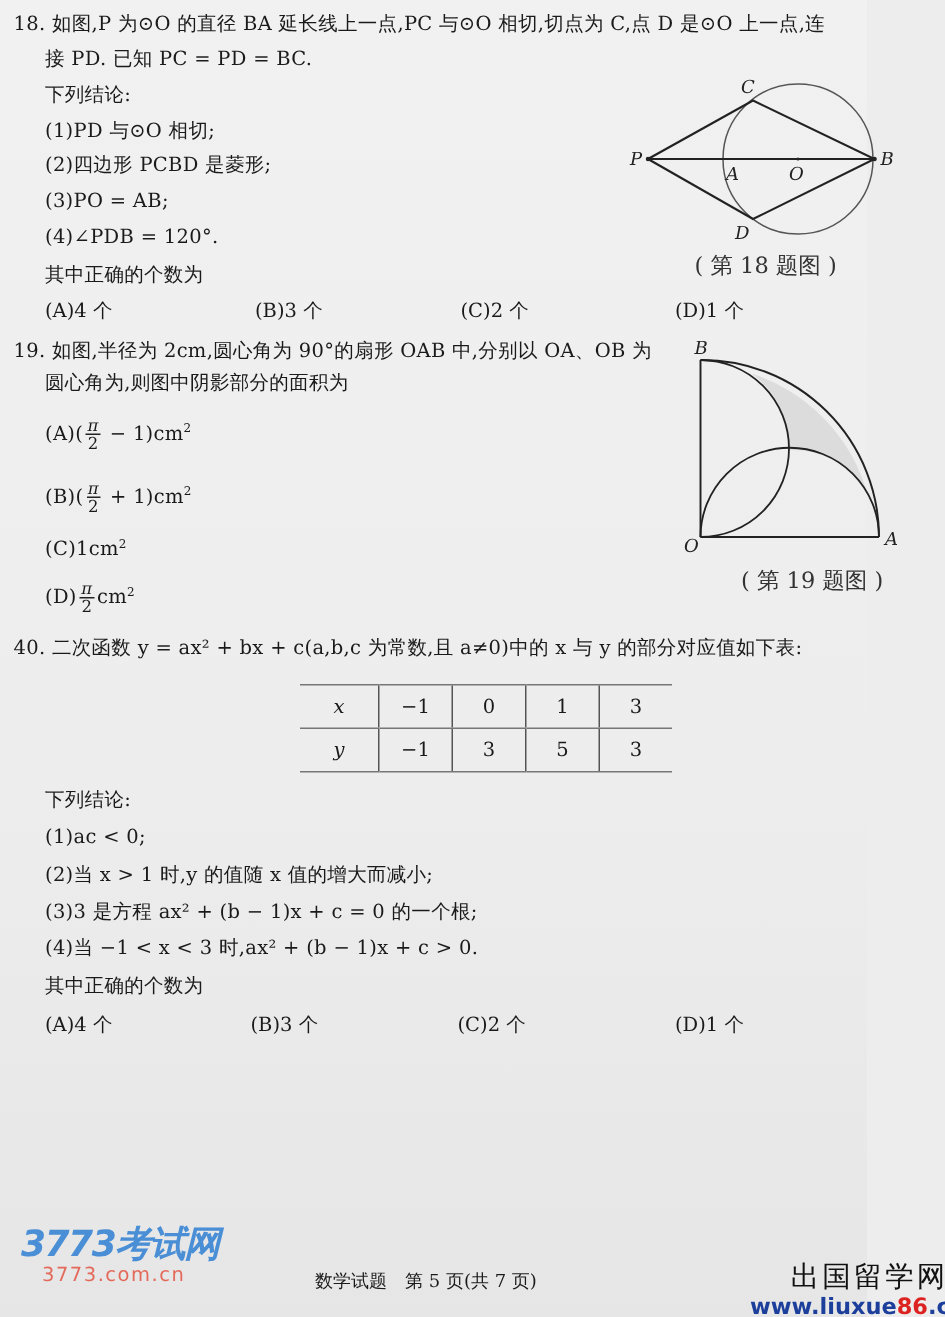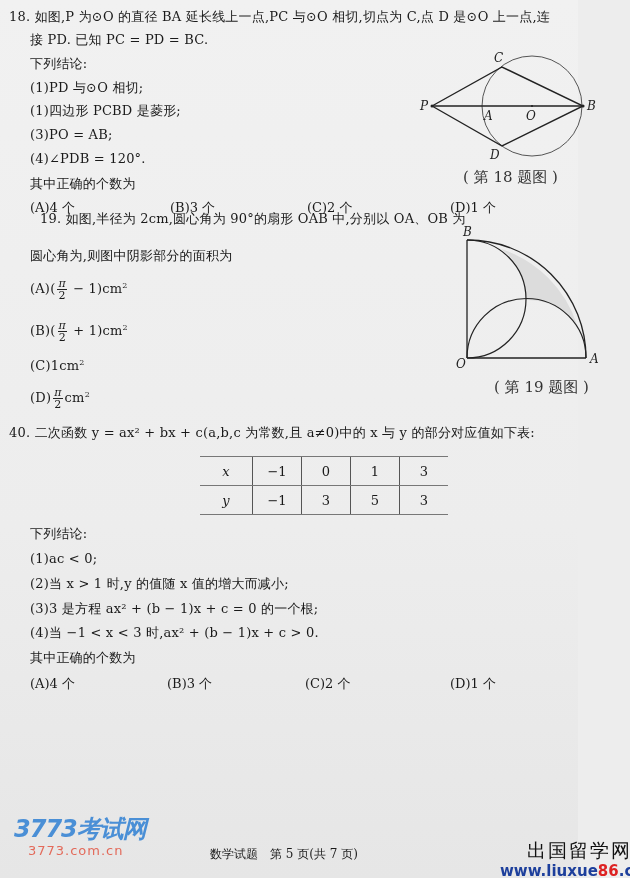--- a/index.html
+++ b/index.html
@@ -60,21 +60,21 @@
 
 <div class="page">
 
   <div class="line" style="left:9px;top:9px;">
     <span class="qnum">18.</span>
     <span>如图,P 为⊙O 的直径 BA 延长线上一点,PC 与⊙O 相切,切点为 C,点 D 是⊙O 上一点,连</span>
   </div>
   <div class="line" style="left:30px;top:32px;">接 PD. 已知 PC = PD = BC.</div>
   <div class="line" style="left:30px;top:56px;">下列结论:</div>
   <div class="line" style="left:30px;top:80px;">(1)PD 与⊙O 相切;</div>
-  <div class="line" style="left:30px;top:103px;">(1)四边形 PCBD 是菱形;</div>
+  <div class="line" style="left:30px;top:103px;">(2)四边形 PCBD 是菱形;</div>
   <div class="line" style="left:30px;top:127px;">(3)PO = AB;</div>
   <div class="line" style="left:30px;top:151px;">(4)∠PDB = 120°.</div>
   <div class="line" style="left:30px;top:176px;">其中正确的个数为</div>
   <div class="opts" style="left:30px;top:200px;">
     <span class="opt" style="left:0;">(A)4 个</span>
     <span class="opt" style="left:140px;">(B)3 个</span>
     <span class="opt" style="left:277px;">(C)2 个</span>
     <span class="opt" style="left:420px;">(D)1 个</span>
   </div>
 
@@ -87,21 +87,21 @@
     <circle cx="122" cy="61" r="1" fill="#222"></circle>
     <text x="10" y="65">P</text>
     <text x="74" y="75">A</text>
     <text x="116" y="75">O</text>
     <text x="177" y="65">B</text>
     <text x="84" y="17">C</text>
     <text x="80" y="114">D</text>
   </svg>
   <div class="caption" style="left:463px;top:168px;">( 第 18 题图 )</div>
 
-  <div class="line" style="left:9px;top:211px;margin-left:31px;">
+  <div class="line" style="left:9px;top:227px;">
     <span class="qnum">19.</span>
     <span>如图,半径为 2cm,圆心角为 90°的扇形 OAB 中,分别以 OA、OB 为</span>
   </div>
   <div class="line" style="left:30px;top:248px;">圆心角为,则图中阴影部分的面积为</div>
 
   <div class="line" style="left:30px;top:278px;">
     <span>(A)(</span><span class="frac"><span class="num">π</span><span class="den">2</span></span><span> − 1)cm</span><sup>2</sup>
   </div>
   <div class="line" style="left:30px;top:320px;">
     <span>(B)(</span><span class="frac"><span class="num">π</span><span class="den">2</span></span><span> + 1)cm</span><sup>2</sup>

